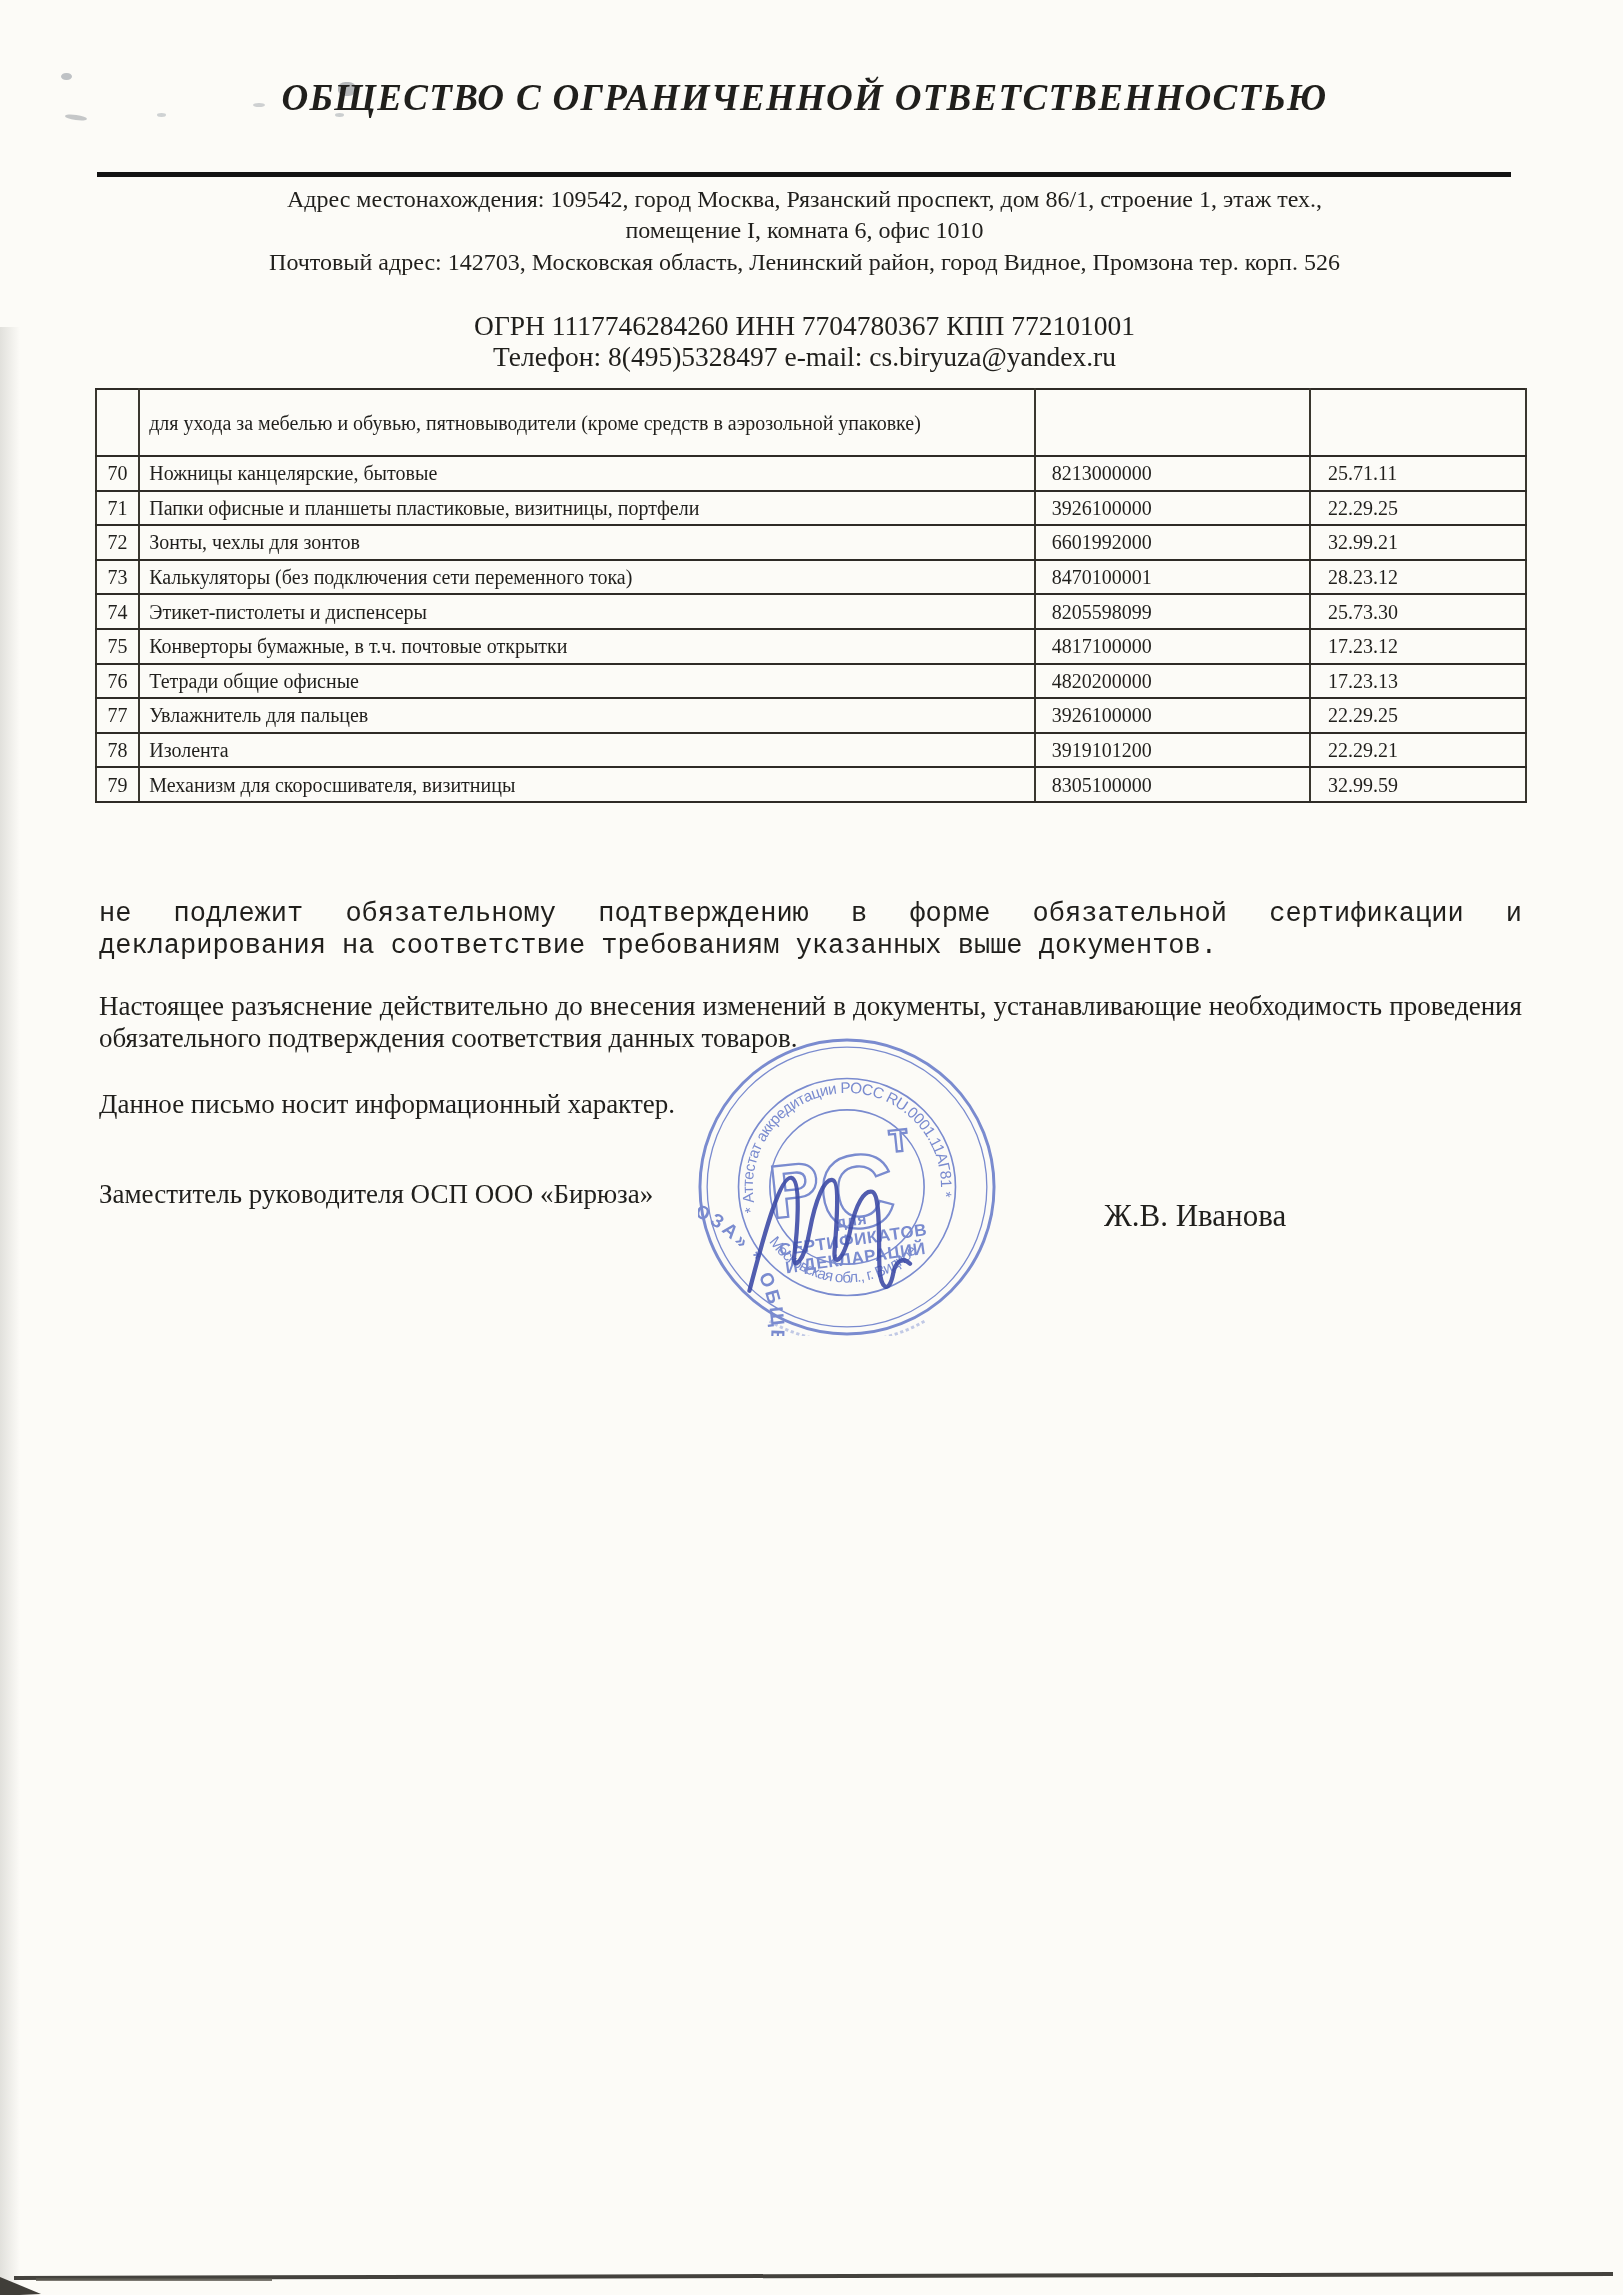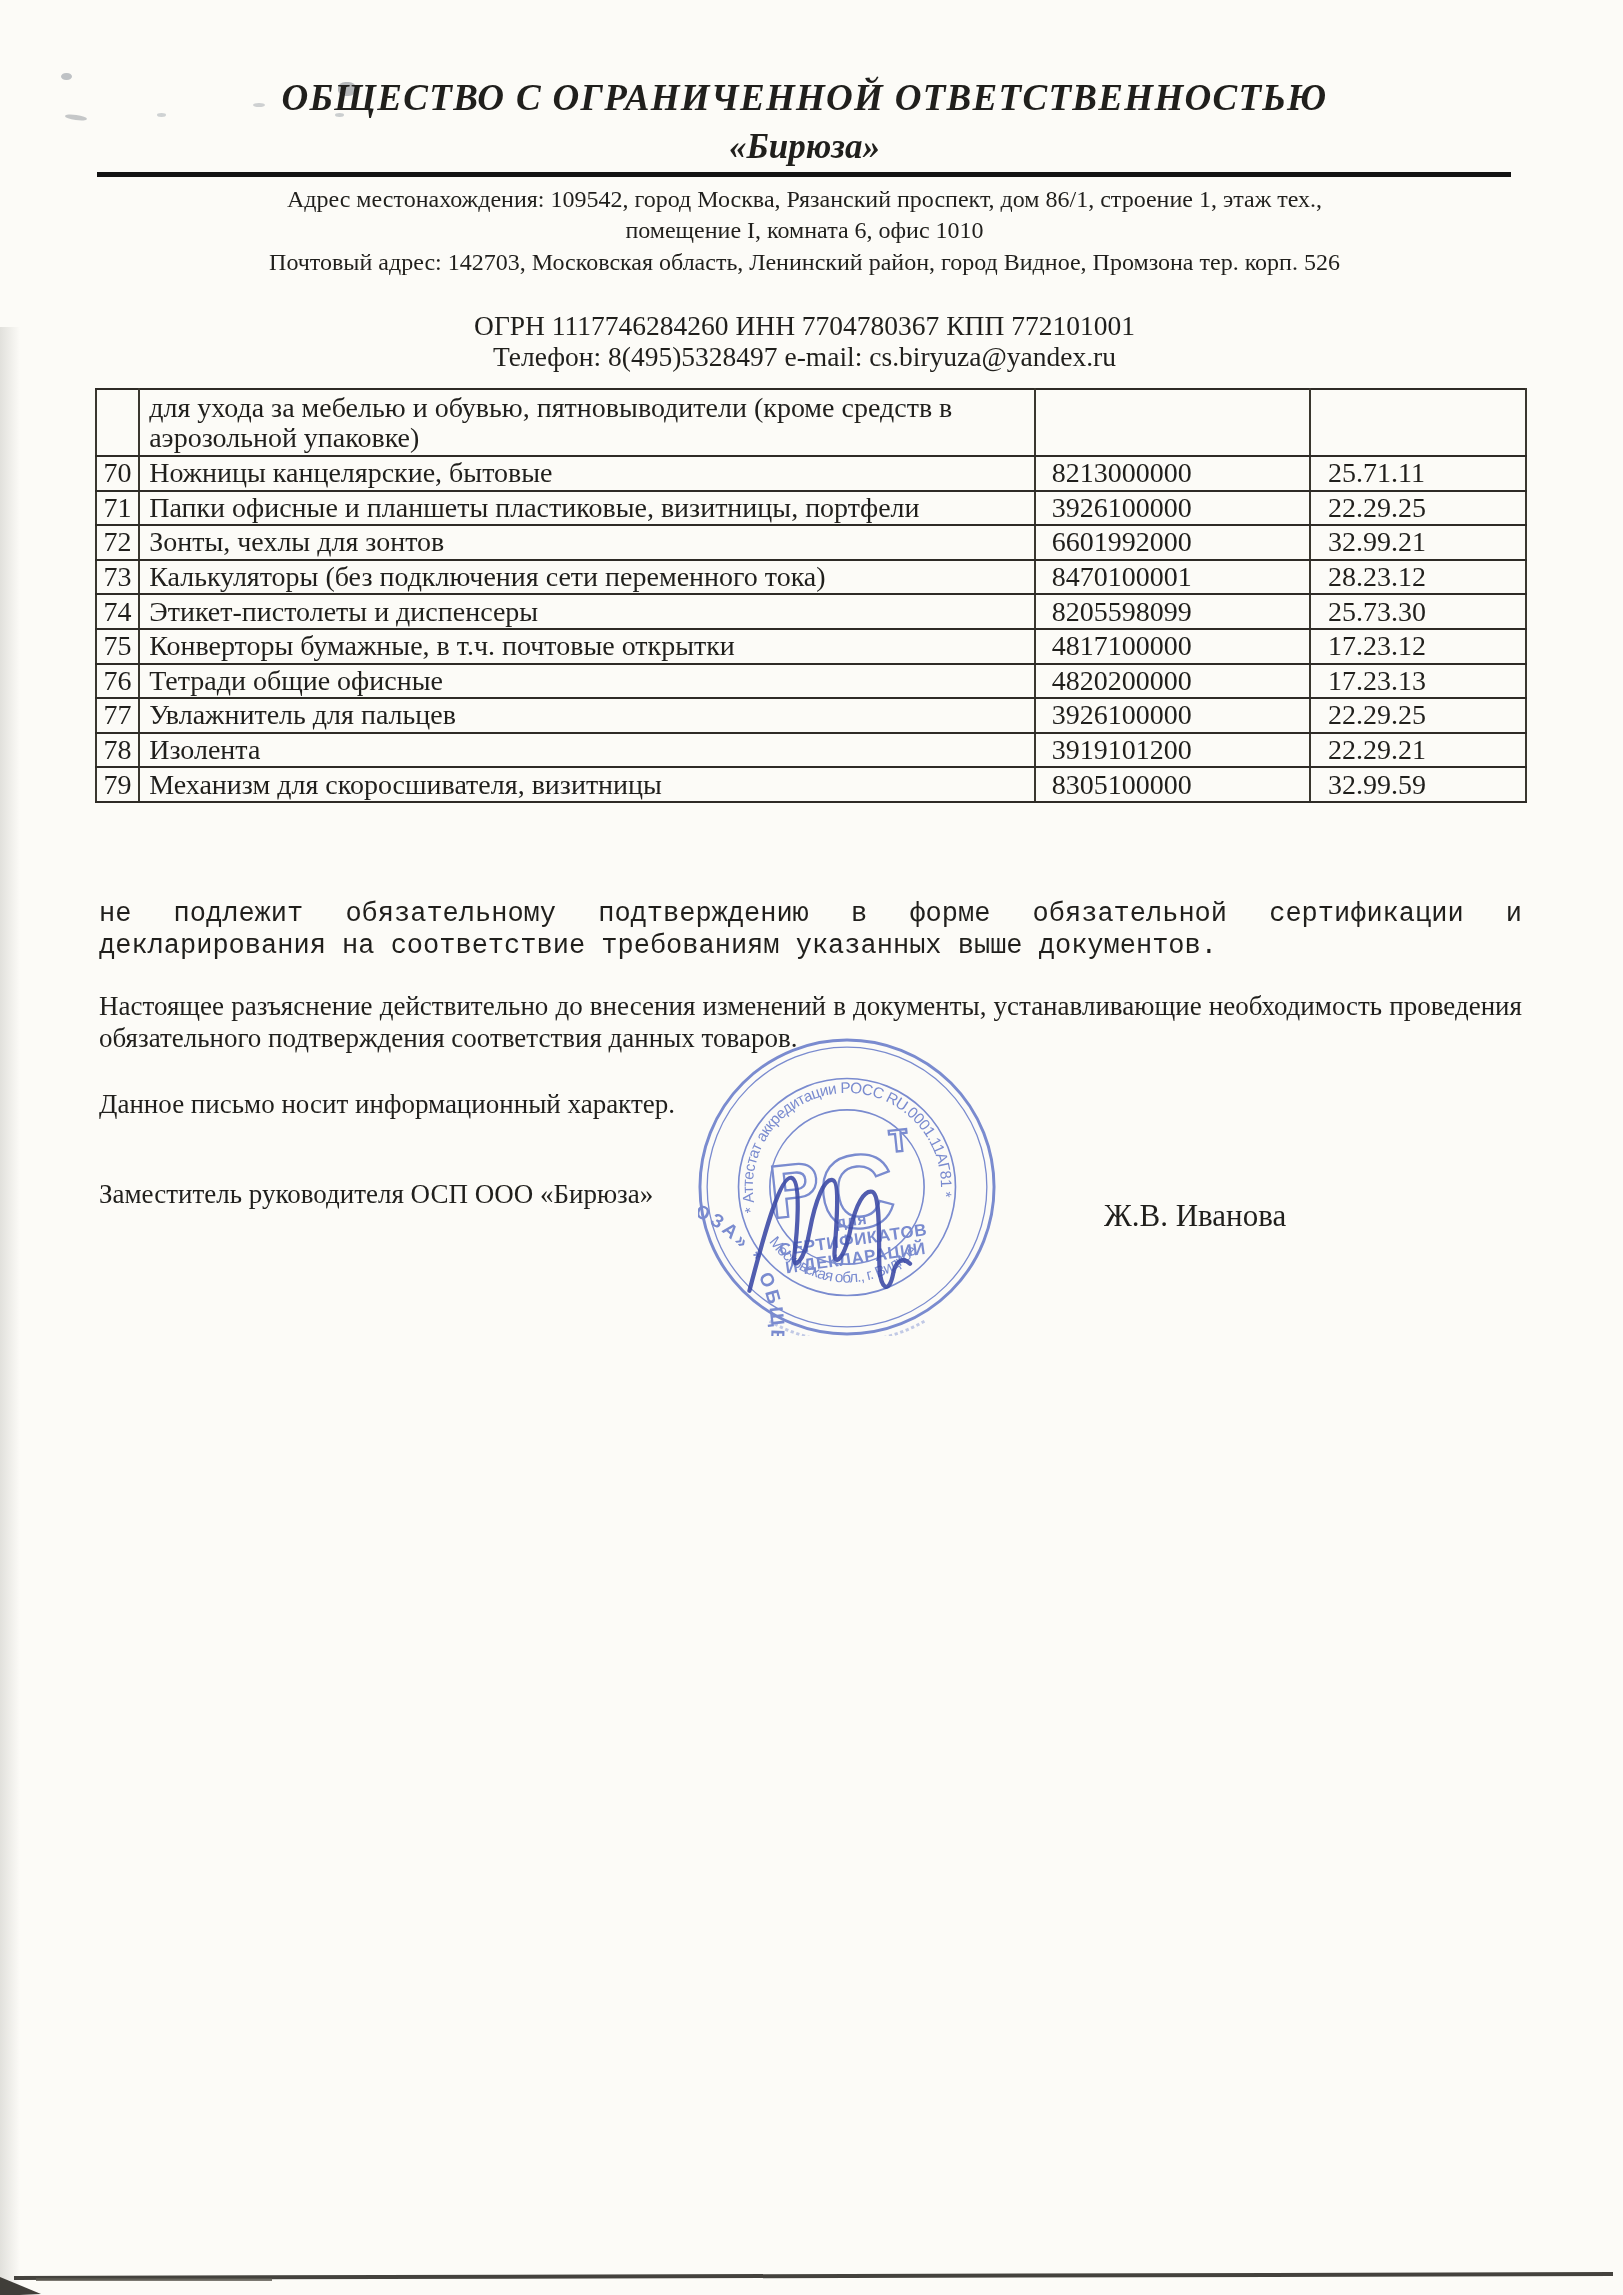--- a/index.html
+++ b/index.html
@@ -13,21 +13,21 @@
   .doc-subtitle{top:127px;font-size:35px;font-weight:bold;font-style:italic;}
   .head-rule{position:absolute;top:172px;left:97px;width:1414px;height:5.2px;background:#131313;}
   .addr{font-size:24px;}
   .addr-1{top:186px;}
   .addr-2{top:217px;text-align:center;}
   .addr-3{top:249px;}
   .ogrn-line{top:310px;font-size:27.5px;}
   .phone-line{top:341px;font-size:27.5px;}
 
   .items-table{position:absolute;top:388px;left:95px;width:1430px;border-collapse:collapse;
-        table-layout:fixed;font-size:28px;line-height:30px;border:2.6px solid #34312b;}
+        table-layout:fixed;font-size:20px;line-height:30px;border:2.6px solid #34312b;}
   .items-table td{border-left:2px solid #3a372f;border-right:2px solid #3a372f;
         border-top:2.6px solid #2e2b26;border-bottom:2.6px solid #2e2b26;
         overflow:hidden;vertical-align:middle;padding:0;}
   .items-table tr{height:32px;}
   .items-table tr.continuation-row{height:67px;}
   td.col-num{text-align:center;}
   td.col-name{padding:1.3px 7.9px 1.3px 9.2px;}
   td.col-code{padding-left:15.7px;}
   td.col-okpd{padding-left:17px;margin-left:20px;}
 
@@ -59,21 +59,20 @@
   <div class="edge-shade"></div>
 
   <div class="speck" style="left:61px;top:73px;width:10.5px;height:7.2px;background:#8d949c;"></div>
   <div class="speck" style="left:65px;top:115px;width:22px;height:4.6px;background:#979ca3;transform:rotate(8deg);"></div>
   <div class="speck" style="left:157px;top:113px;width:8.5px;height:3.9px;background:#aab0b6;"></div>
   <div class="speck" style="left:253px;top:103px;width:11.8px;height:3.9px;background:#a7adb3;"></div>
   <div class="speck" style="left:338px;top:82px;width:18.3px;height:14.4px;background:#7c8288;border-radius:40%;"></div>
   <div class="speck" style="left:335px;top:113px;width:9.2px;height:3.9px;background:#a3a9af;"></div>
 
   <div class="center-line doc-title">ОБЩЕСТВО С ОГРАНИЧЕННОЙ ОТВЕТСТВЕННОСТЬЮ</div>
-  <div class="center-line doc-subtitle">«Бирюза»</div>
   <div class="head-rule"></div>
   <div class="center-line addr addr-1">Адрес местонахождения: 109542, город Москва, Рязанский проспект, дом 86/1, строение 1, этаж тех.,</div>
   <div class="center-line addr addr-2">помещение I, комната 6, офис 1010</div>
   <div class="center-line addr addr-3">Почтовый адрес: 142703, Московская область, Ленинский район, город Видное, Промзона тер. корп. 526</div>
   <div class="center-line ogrn-line">ОГРН 1117746284260 ИНН 7704780367 КПП 772101001</div>
   <div class="center-line phone-line">Телефон: 8(495)5328497 e-mail: cs.biryuza@yandex.ru</div>
 
   <table class="items-table">
     <colgroup>
       <col style="width:43px">

